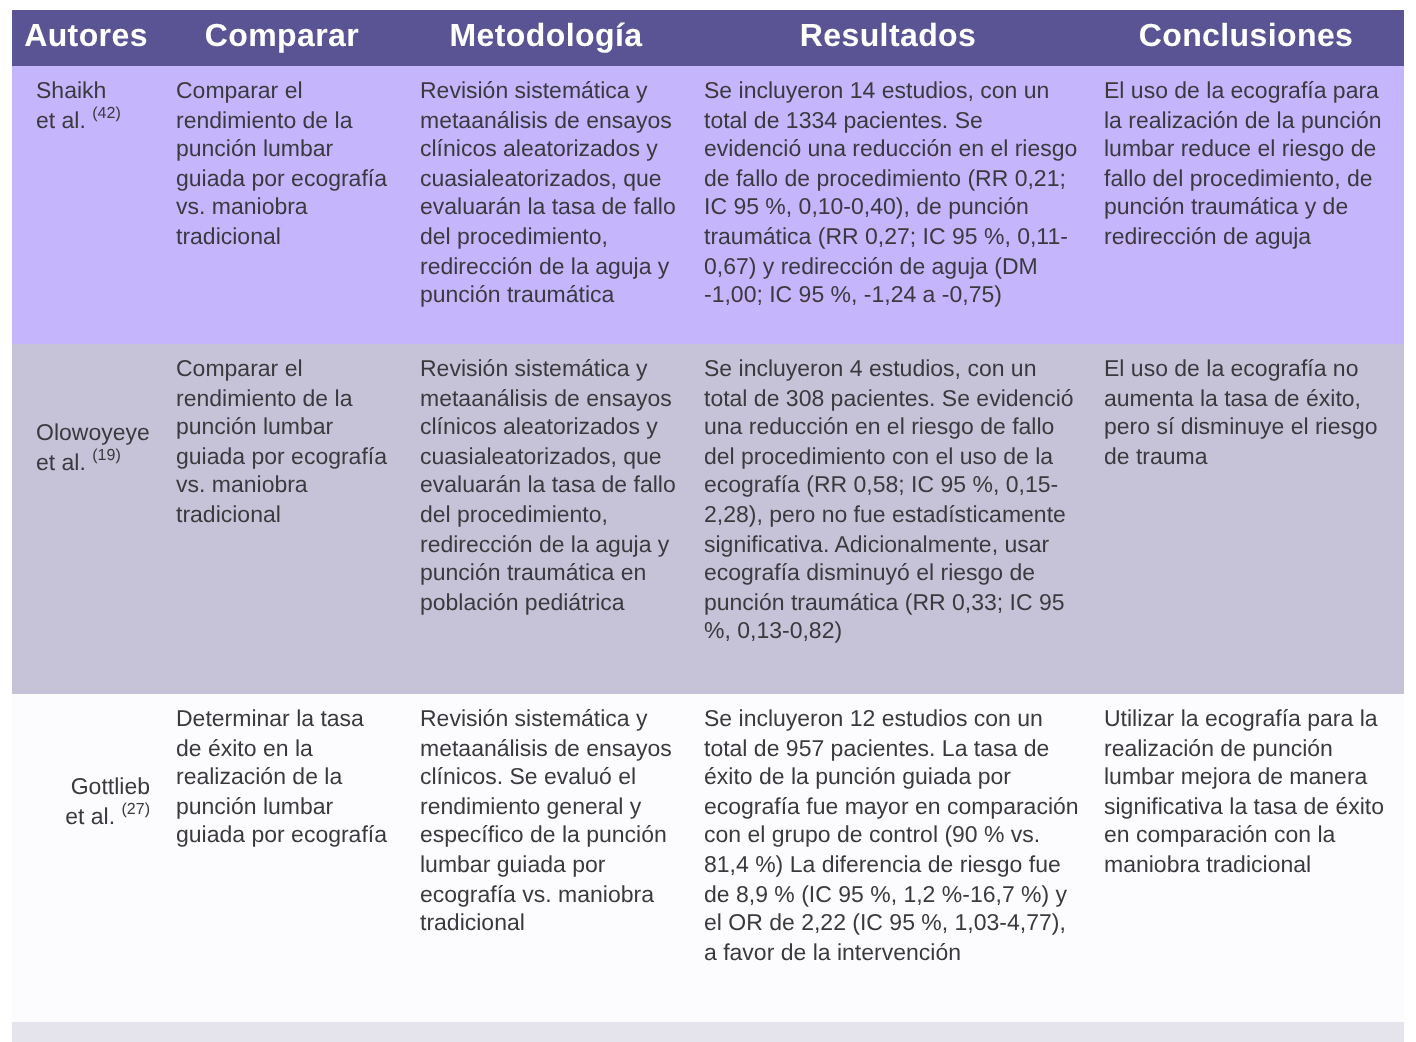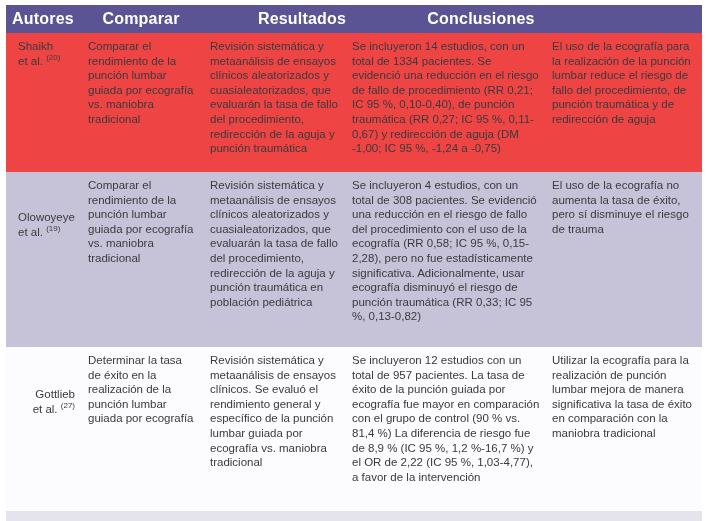--- a/index.html
+++ b/index.html
@@ -9,45 +9,46 @@
   .row { display:flex; overflow:hidden; }
   .c1 { width:74px; }  .c2 { width:122px; } .c3 { width:142px; }
   .c4 { width:200px; } .c5 { width:158px; }
   .thead { height:28px; background:#5b5494; color:#ffffff; font-weight:bold;
            font-size:16px; align-items:center; }
   .th { text-align:center; letter-spacing:0.2px; }
   .body-row { color:#3a3a3e; font-size:11.5px; line-height:14.6px; }
   .body-row .td { padding:6px 5px 0 8px; height:100%; }
   .td.c1 { padding-left:12px; }
   .td.c4 { padding-right:3px; }
-  .r1 { height:139px; background:#ef4444; }
+  .r1 { height:139px; background:#c4b5fd; }
   .r2 { height:175px; background:#c6c3d8; }
   .r3 { height:164px; background:#fcfcfe; }
   .strip { height:10px; background:#e5e4ed; }
   .author-inner { white-space:nowrap; }
   sup.ref { font-size:8px; vertical-align:super; line-height:0; }
 </style>
 </head>
 <body>
 
 <div class="table-wrap">
 
   <div class="row thead">
     <div class="th c1">Autores</div>
     <div class="th c2">Comparar</div>
+    <div class="th c3">Metodología</div>
     <div class="th c4">Resultados</div>
     <div class="th c5">Conclusiones</div>
   </div>
 
   <div class="row body-row r1">
     <div class="td c1">
       <div class="author-inner">
         <span>Shaikh</span><br>
         <span>et al.</span>
-        <sup class="ref">(20)</sup>
+        <sup class="ref">(42)</sup>
       </div>
     </div>
     <div class="td c2">Comparar el rendimiento de la punción lumbar guiada por ecografía vs. maniobra tradicional</div>
     <div class="td c3">Revisión sistemática y metaanálisis de ensayos clínicos aleatorizados y cuasialeatorizados, que evaluarán la tasa de fallo del procedimiento, redirección de la aguja y punción traumática</div>
     <div class="td c4">Se incluyeron 14 estudios, con un total de 1334 pacientes. Se evidenció una reducción en el riesgo de fallo de procedimiento (RR 0,21; IC 95 %, 0,10-0,40), de punción traumática (RR 0,27; IC 95 %, 0,11-0,67) y redirección de aguja (DM -1,00; IC 95 %, -1,24 a -0,75)</div>
     <div class="td c5">El uso de la ecografía para la realización de la punción lumbar reduce el riesgo de fallo del procedimiento, de punción traumática y de redirección de aguja</div>
   </div>
 
   <div class="row body-row r2">
     <div class="td c1">

